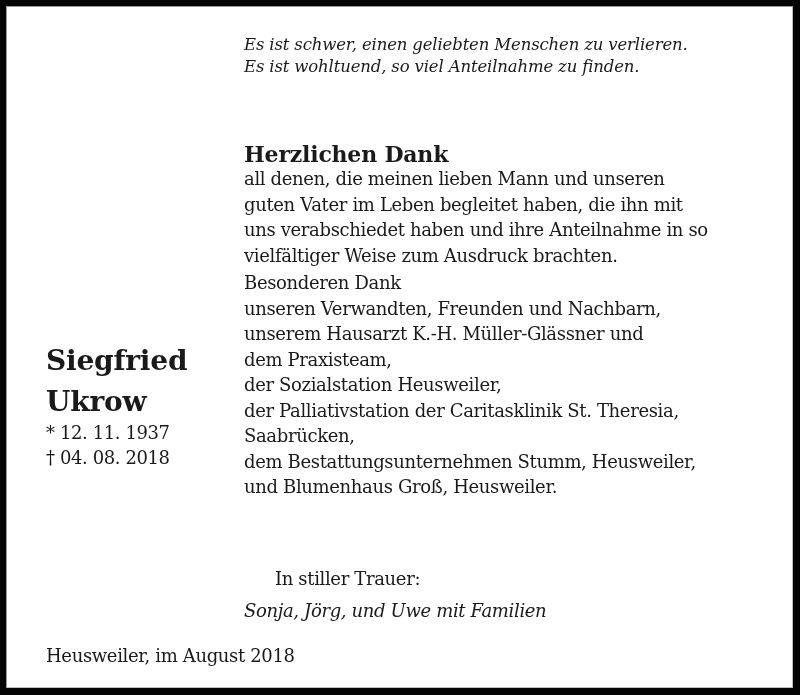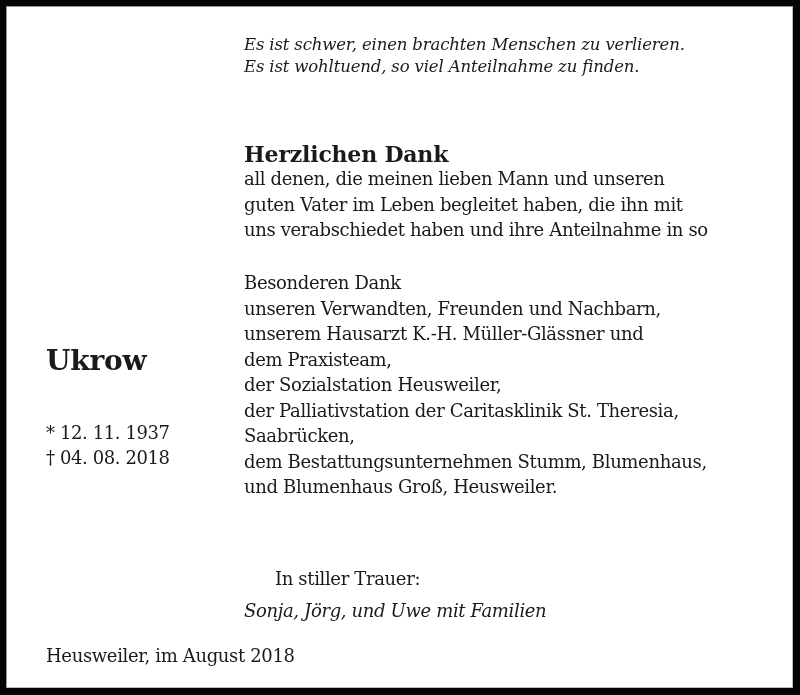--- a/index.html
+++ b/index.html
@@ -84,45 +84,47 @@
     line-height: 24px;
     letter-spacing: -0.35px;
   }
 </style>
 </head>
 <body>
 
 <div class="card">
 
   <div class="abs motto">
-    <div>Es ist schwer, einen brachten Menschen zu verlieren.</div>
+    <div>Es ist schwer, einen geliebten Menschen zu verlieren.</div>
     <div>Es ist wohltuend, so viel Anteilnahme zu finden.</div>
   </div>
 
   <div class="abs heading">Herzlichen Dank</div>
 
   <div class="abs body-text">
     <div>all denen, die meinen lieben Mann und unseren</div>
     <div>guten Vater im Leben begleitet haben, die ihn mit</div>
     <div>uns verabschiedet haben und ihre Anteilnahme in so</div>
+    <div>vielfältiger Weise zum Ausdruck brachten.</div>
   </div>
 
   <div class="abs thanks">
     <div>Besonderen Dank</div>
     <div>unseren Verwandten, Freunden und Nachbarn,</div>
     <div>unserem Hausarzt K.-H. Müller-Glässner und</div>
     <div>dem Praxisteam,</div>
     <div>der Sozialstation Heusweiler,</div>
     <div>der Palliativstation der Caritasklinik St. Theresia,</div>
     <div>Saabrücken,</div>
-    <div>dem Bestattungsunternehmen Stumm, Blumenhaus,</div>
+    <div>dem Bestattungsunternehmen Stumm, Heusweiler,</div>
     <div>und Blumenhaus Groß, Heusweiler.</div>
   </div>
 
   <div class="abs name">
+    <div>Siegfried</div>
     <div>Ukrow</div>
   </div>
 
   <div class="abs dates">
     <div>* 12. 11. 1937</div>
     <div>† 04. 08. 2018</div>
   </div>
 
   <div class="abs mourning">In stiller Trauer:</div>
   <div class="abs family">Sonja, Jörg, und Uwe mit Familien</div>

